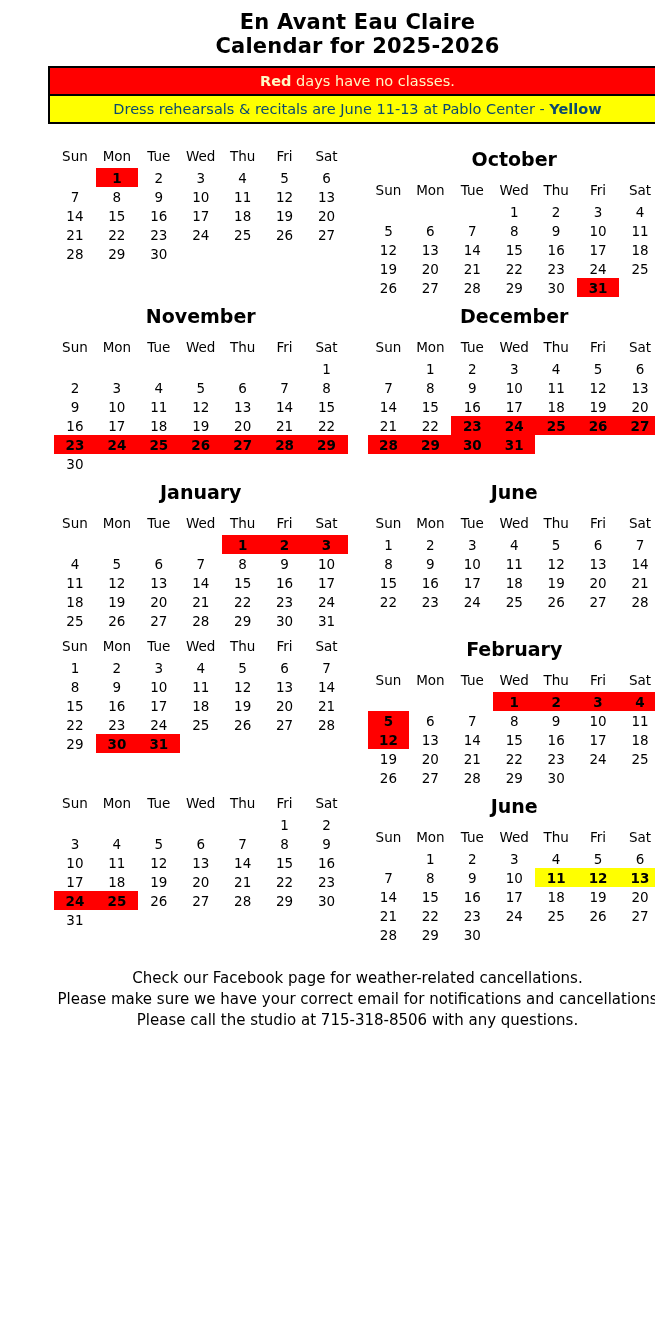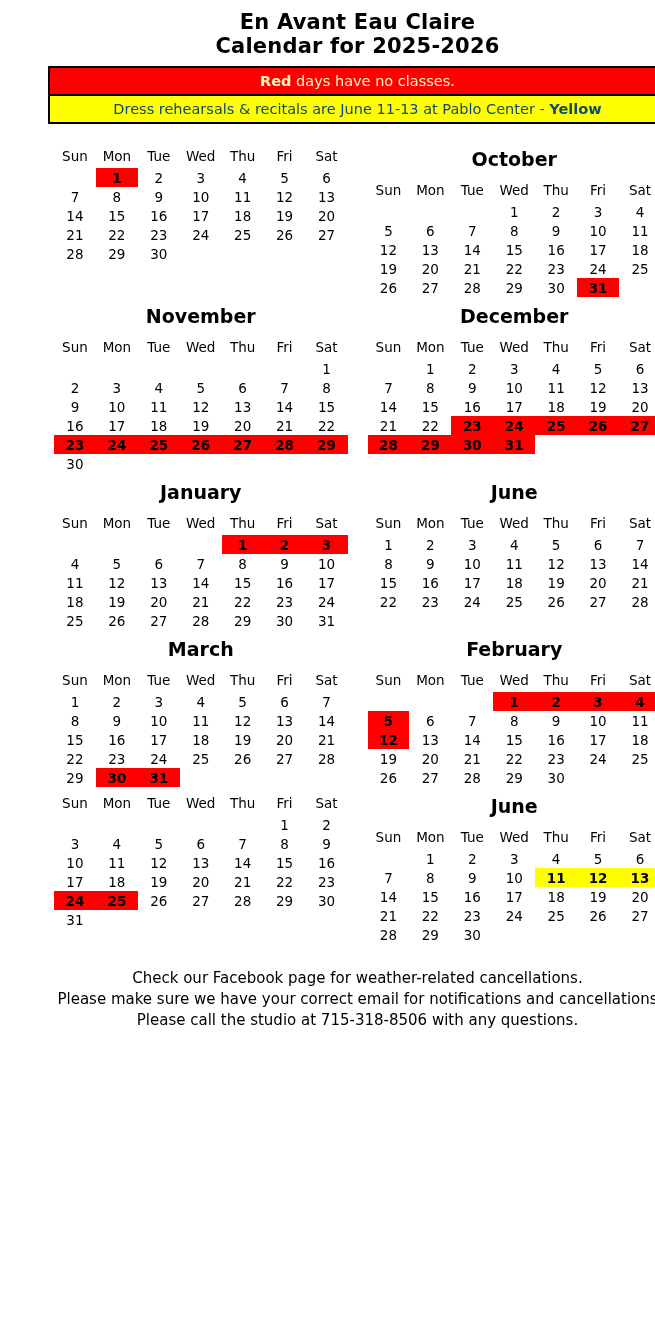--- a/index.html
+++ b/index.html
@@ -506,21 +506,20 @@
               <td>24</td>
               <td>25</td>
               <td>26</td>
               <td>27</td>
               <td>28</td>
             </tr>
           </tbody>
         </table>
       </div>
       <div class="month">
-        <div class="month-name">March</div>
         <table class="cal">
           <thead>
             <tr>
               <th>Sun</th>
               <th>Mon</th>
               <th>Tue</th>
               <th>Wed</th>
               <th>Thu</th>
               <th>Fri</th>
               <th>Sat</th>

